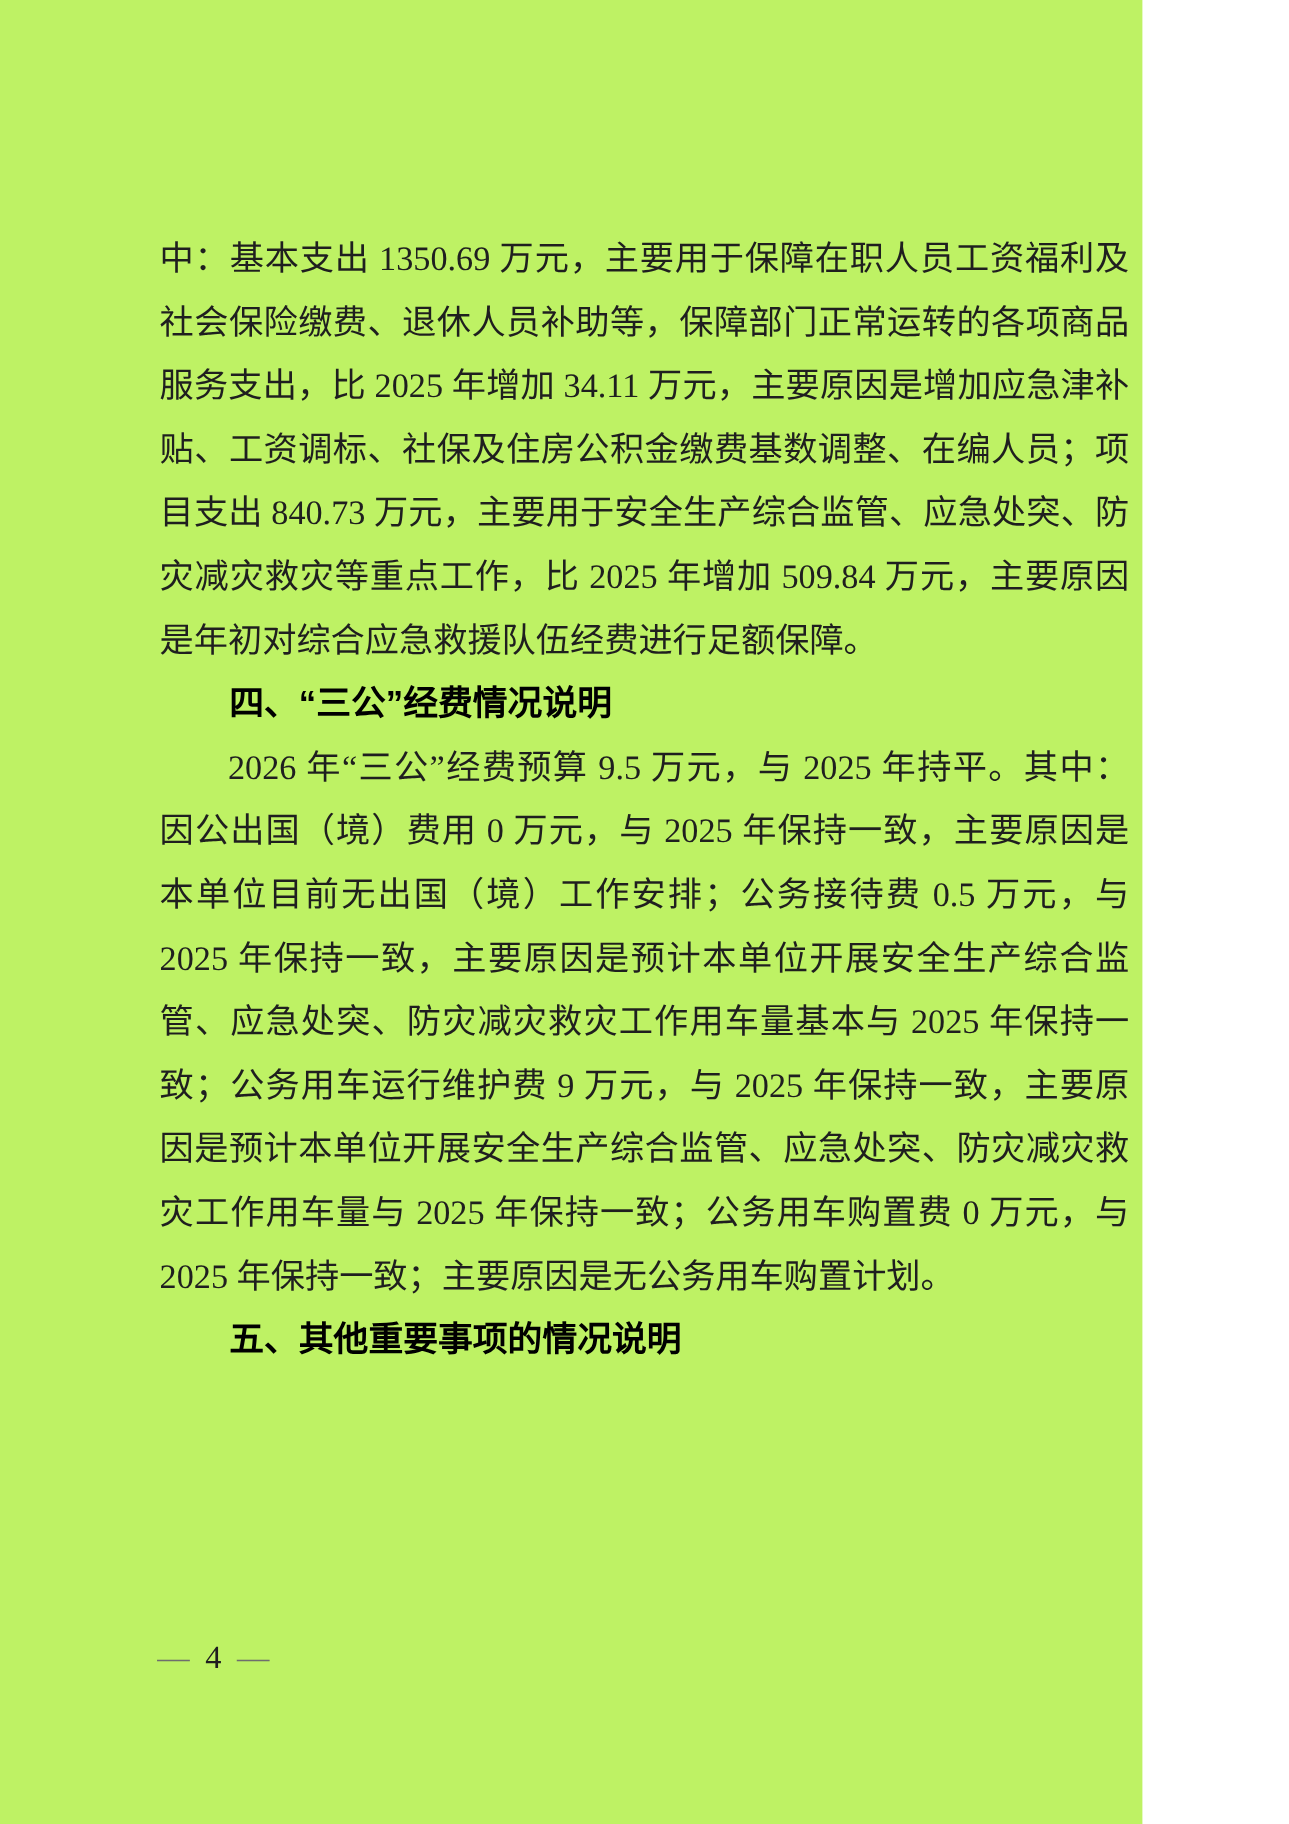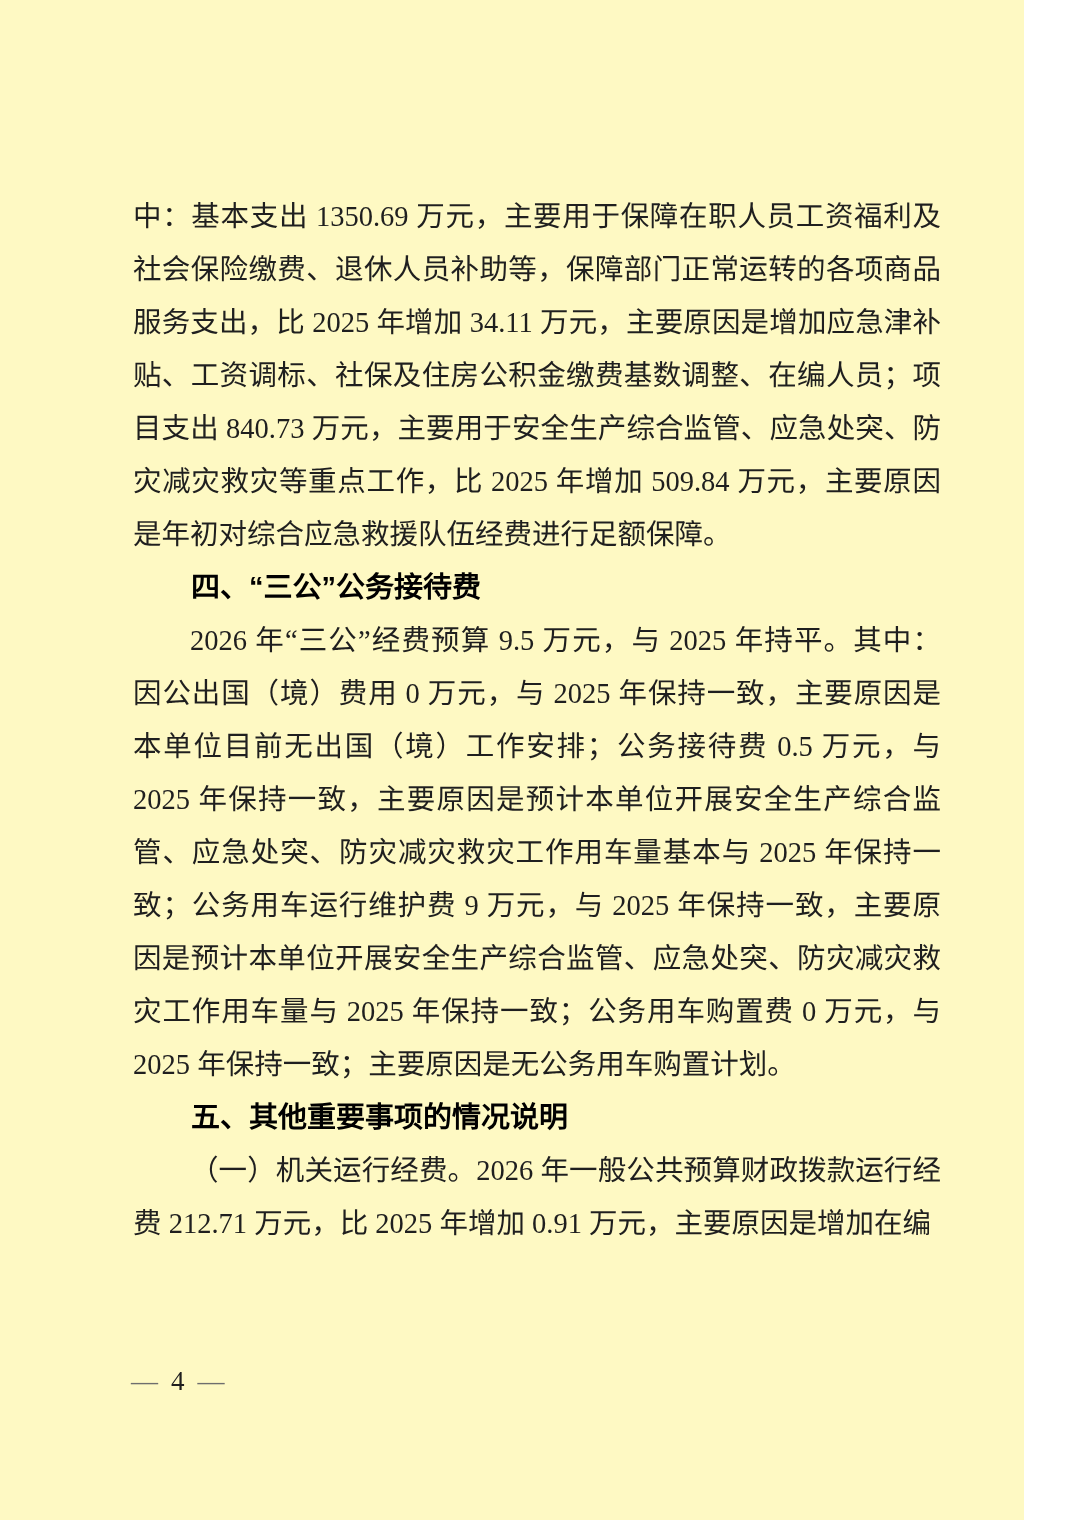--- a/index.html
+++ b/index.html
@@ -2,23 +2,23 @@
 <html lang="zh-CN"><head>
 <meta charset="utf-8">
 <style>
   html, body {
     margin: 0;
     padding: 0;
     background: #ffffff;
   }
   .page {
     position: relative;
-    width: 1024px;
+    width: 952px;
     height: 1520px;
-    background: #fef9c3;
+    background: #bef264;
     overflow: hidden;
     font-family: "Liberation Serif", "DejaVu Serif", serif;
   }
   .doc-content {
     position: absolute;
     left: 133px;
     top: 190px;
     width: 808px;
   }
   .para {
@@ -63,24 +63,23 @@
     color: #1f1f1f;
     line-height: 1;
   }
 </style>
 </head>
 <body>
 
 <div class="page">
   <main class="doc-content">
     <p class="para continuation">中：基本支出 1350.69 万元，主要用于保障在职人员工资福利及社会保险缴费、退休人员补助等，保障部门正常运转的各项商品服务支出，比 2025 年增加 34.11 万元，主要原因是增加应急津补贴、工资调标、社保及住房公积金缴费基数调整、在编人员；项目支出 840.73 万元，主要用于安全生产综合监管、应急处突、防灾减灾救灾等重点工作，比 2025 年增加 509.84 万元，主要原因是年初对综合应急救援队伍经费进行足额保障。</p>
-    <h2 class="heading">四、“三公”公务接待费</h2>
+    <h2 class="heading">四、“三公”经费情况说明</h2>
     <p class="para">2026 年“三公”经费预算 9.5 万元，与 2025 年持平。其中：因公出国（境）费用 0 万元，与 2025 年保持一致，主要原因是本单位目前无出国（境）工作安排；公务接待费 0.5 万元，与 2025 年保持一致，主要原因是预计本单位开展安全生产综合监管、应急处突、防灾减灾救灾工作用车量基本与 2025 年保持一致；公务用车运行维护费 9 万元，与 2025 年保持一致，主要原因是预计本单位开展安全生产综合监管、应急处突、防灾减灾救灾工作用车量与 2025 年保持一致；公务用车购置费 0 万元，与 2025 年保持一致；主要原因是无公务用车购置计划。</p>
     <h2 class="heading">五、其他重要事项的情况说明</h2>
-    <p class="para">（一）机关运行经费。2026 年一般公共预算财政拨款运行经费 212.71 万元，比 2025 年增加 0.91 万元，主要原因是增加在编</p>
   </main>
 
   <footer class="page-footer">
     <span class="dash">—</span>
     <span class="pnum">4</span>
     <span class="dash">—</span>
   </footer>
 </div>
 
 </body></html>

